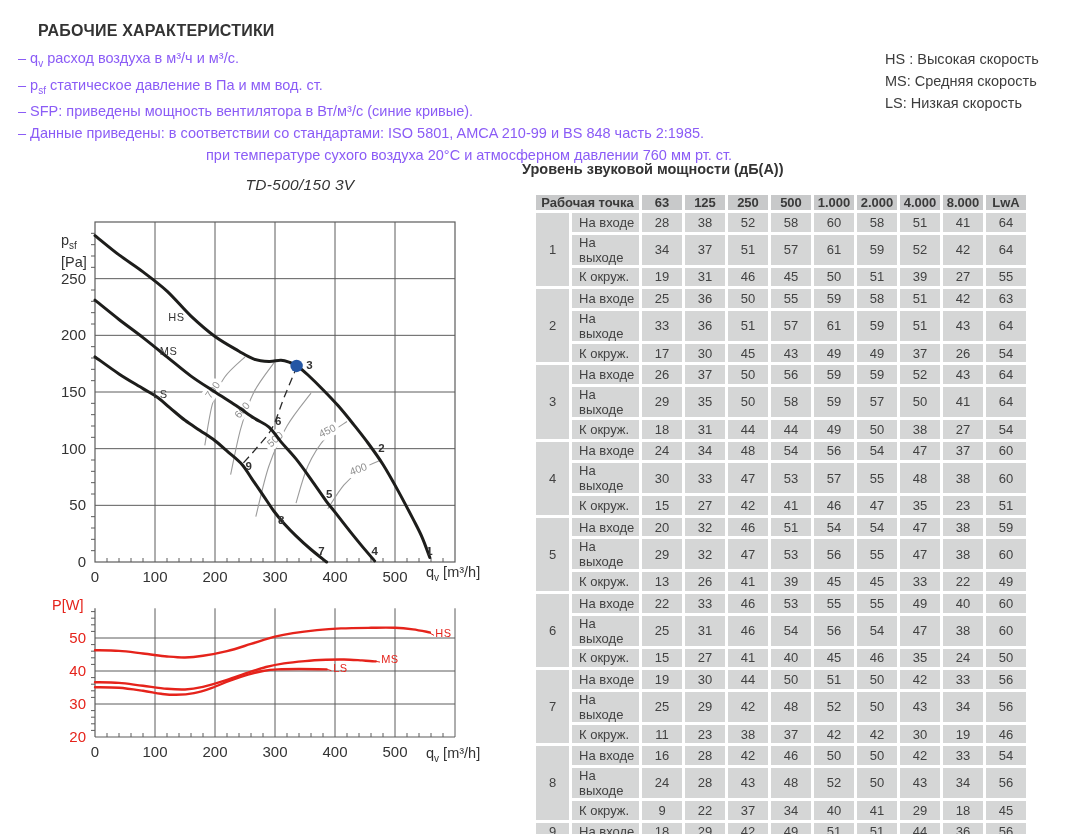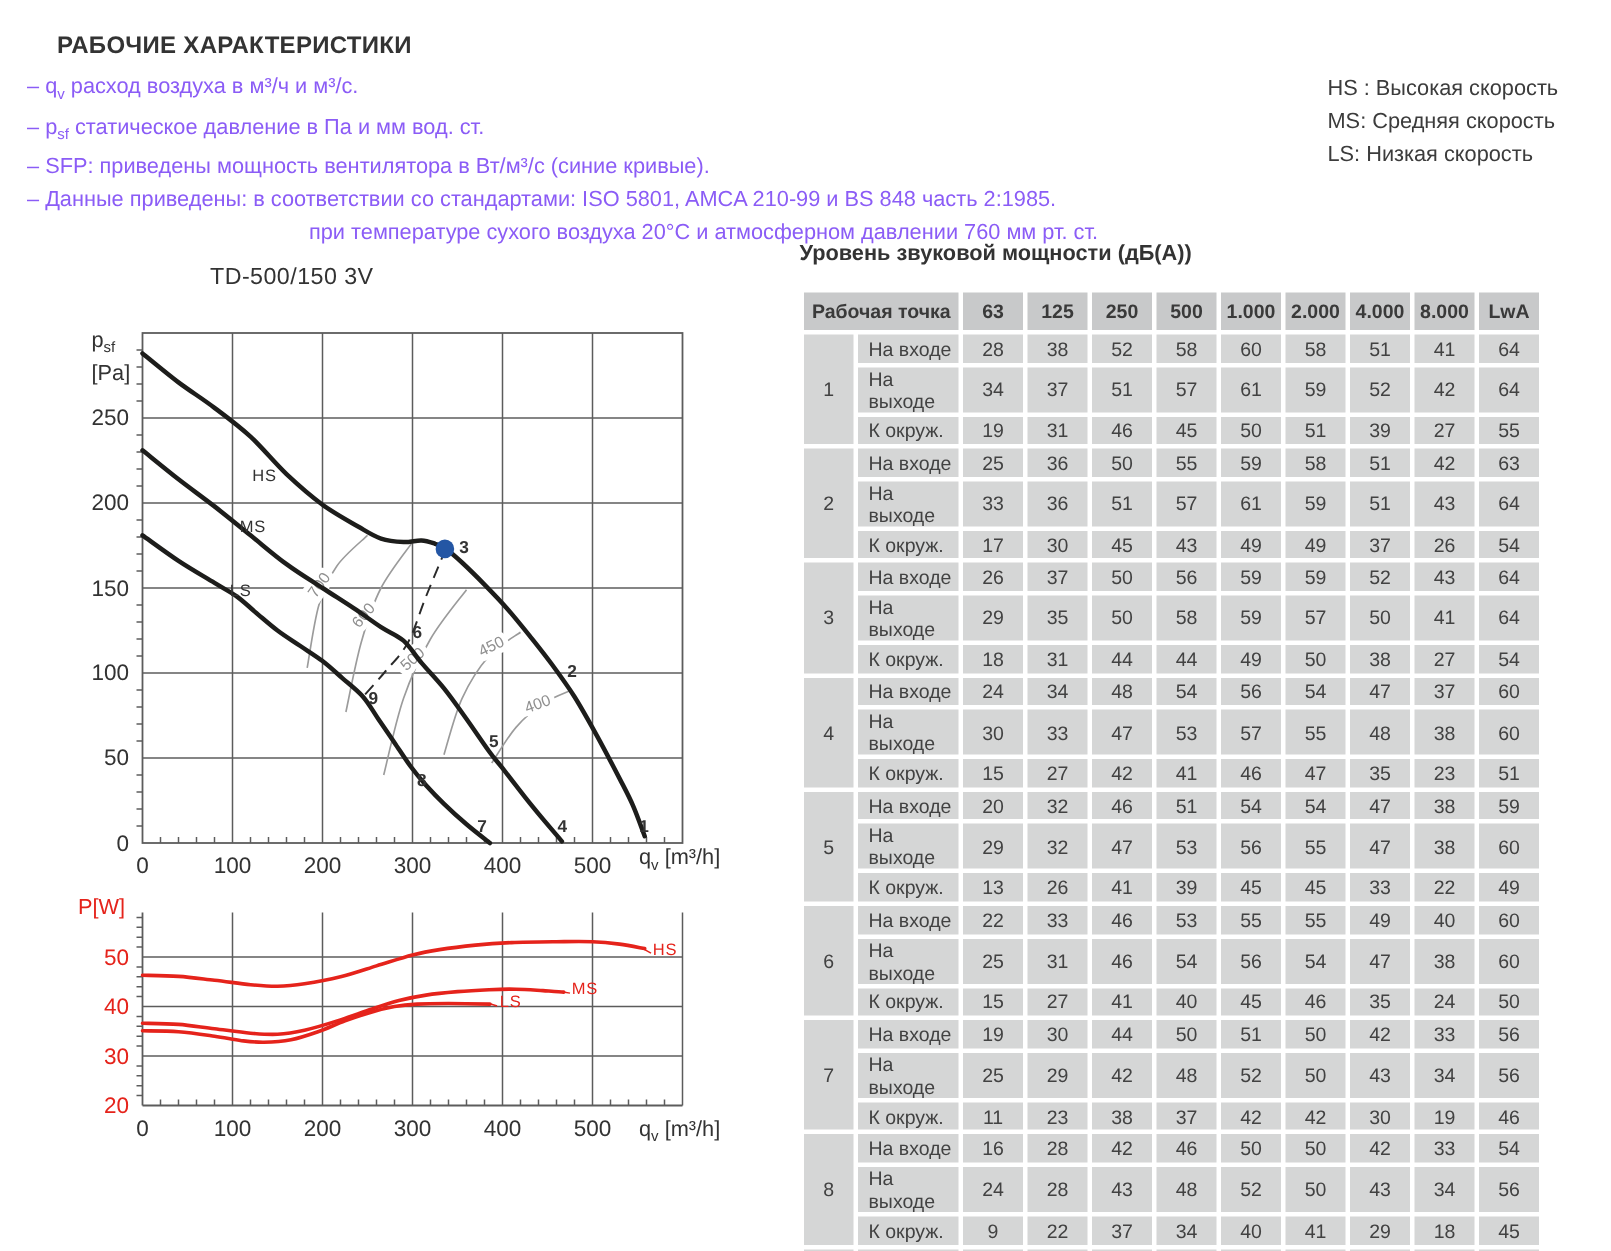--- a/index.html
+++ b/index.html
@@ -5,37 +5,37 @@
   html,body{margin:0;padding:0;background:#fff;}
   #page{position:relative;width:1074px;height:834px;background:#fff;overflow:hidden;
         font-family:"Liberation Sans", sans-serif;color:#3a3a3a;}
   
   #doc-title{position:absolute;left:22px;top:22px;font-size:16px;font-weight:bold;color:#333;letter-spacing:.2px;margin-left:16px;}
   #bullets{position:absolute;left:18px;top:48px;font-size:14.5px;line-height:21.8px;color:#8b5cf6;}
   #bullets .indent{padding-left:188px;}
   sub.sm{font-size:10px;}
   #legend{position:absolute;left:885px;top:48px;font-size:14.5px;line-height:22px;color:#3c3c3c;}
   
-  #p-chart-title{position:absolute;left:140px;top:176px;width:320px;text-align:left;
-                 font-size:15.5px;color:#333;letter-spacing:.3px;}
+  #p-chart-title{position:absolute;left:140px;top:176px;width:320px;text-align:center;
+                 font-size:15.5px;color:#333;letter-spacing:.3px;font-style:italic;}
   .axlab{position:absolute;font-size:14.5px;color:#333;line-height:16px;}
-  #ylab1{left:61px;top:219px;}
+  #ylab1{left:61px;top:232px;}
   #xlab1{left:426px;top:564px;}
   #ylab2{left:52px;top:597px;color:var(--red);}
   #xlab2{left:426px;top:745px;}
   svg{position:absolute;display:block;}
   #svg1{left:30px;top:190px;}
   #svg2{left:30px;top:596px;}
   
-  #tbl-title{position:absolute;left:533px;top:161px;font-size:14.5px;font-weight:bold;color:#333;}
+  #tbl-title{position:absolute;left:522px;top:161px;font-size:14.5px;font-weight:bold;color:#333;}
   #snd-wrap{position:absolute;left:533px;top:192px;}
   table.snd{border-collapse:separate;border-spacing:3px;table-layout:fixed;}
   table.snd th, table.snd td{padding:0;text-align:center;vertical-align:middle;
       font-size:13px;color:#424242;background:#d5d6d6;}
-  table.snd thead th{background:#c8c9ca;font-weight:bold;height:25px;color:#3a3a3a;}
+  table.snd thead th{background:#c8c9ca;font-weight:bold;height:15px;color:#3a3a3a;}
   table.snd td{height:18.6px;}
   table.snd td.lab{text-align:left;padding-left:7px;margin-top:32px;}
   table.snd td.num{background:#d5d6d6;}
   table.snd col.c-num{width:33px;}
   table.snd col.c-lab{width:67px;}
   table.snd col.c-v{width:40px;}
 </style>
 </head>
 <body>
 

